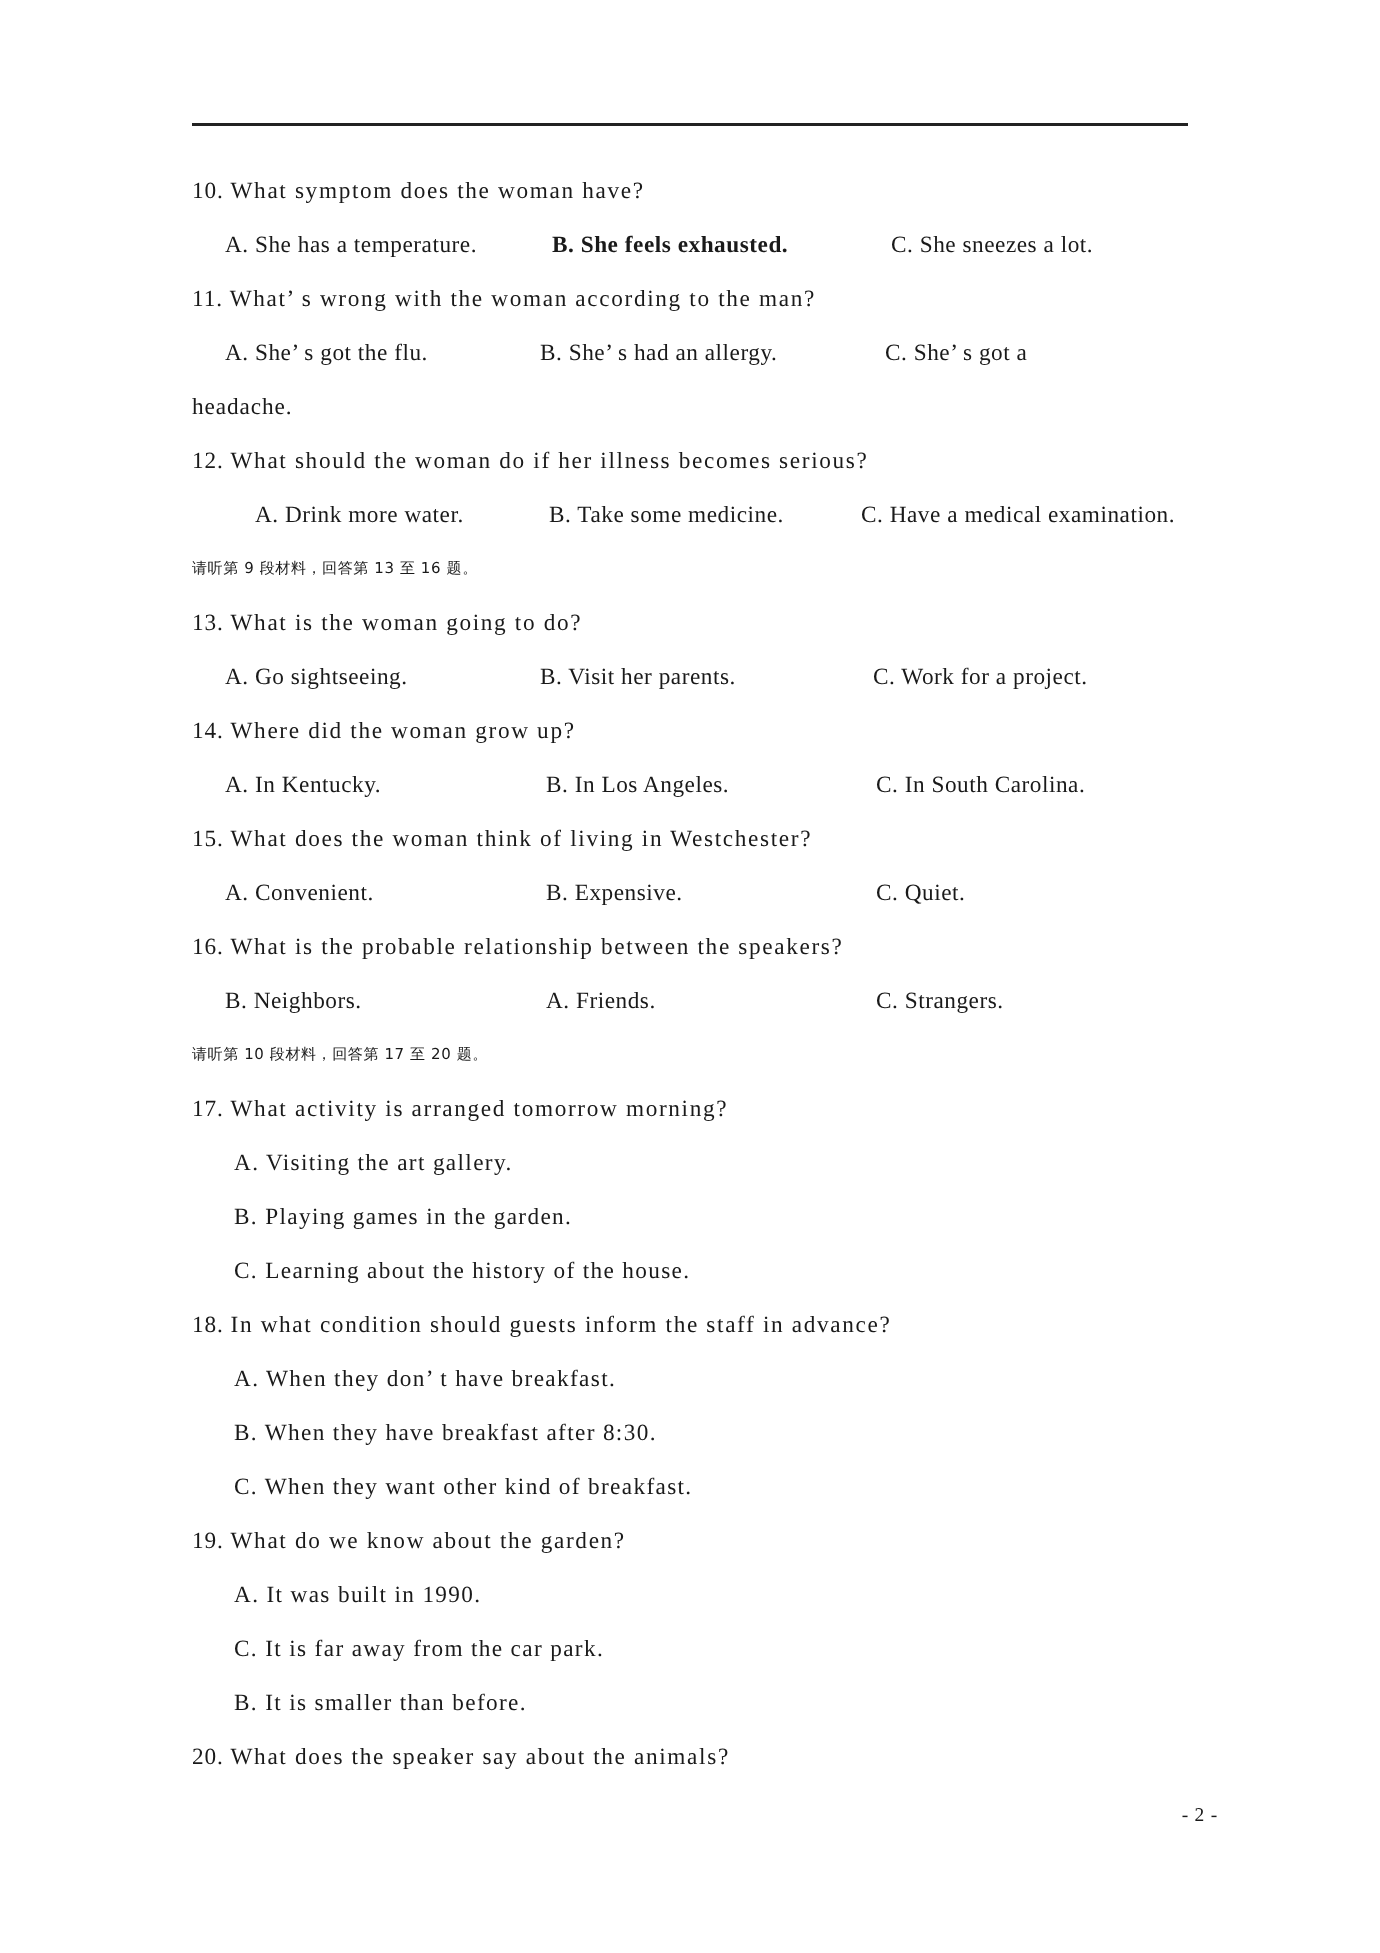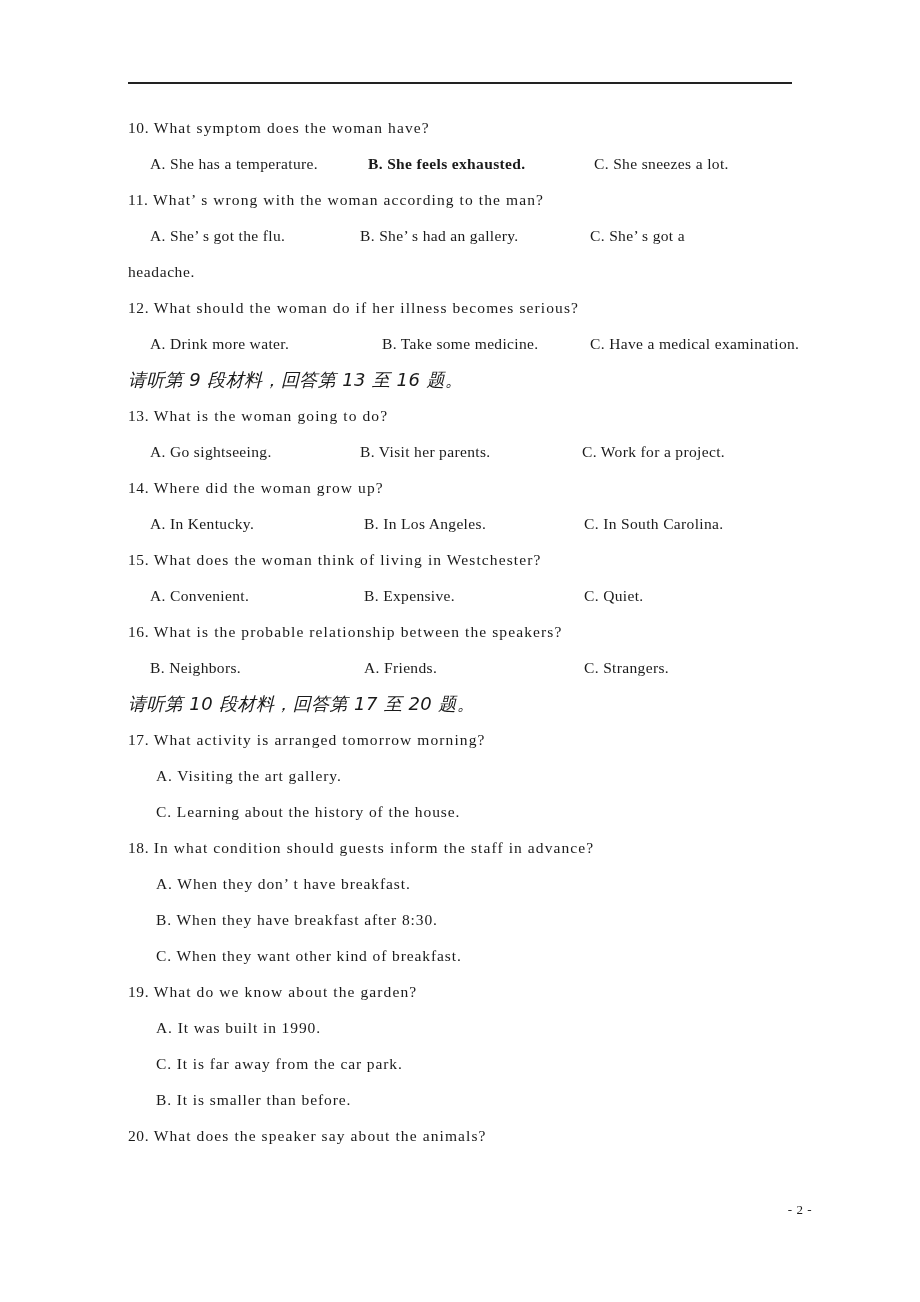--- a/index.html
+++ b/index.html
@@ -77,22 +77,22 @@
     flex: 0 0 auto;
   }
 
   
   .opt-row.w-a .opt:nth-child(1) { width: 218px; }
   .opt-row.w-a .opt:nth-child(2) { width: 226px; font-weight: bold; }
 
   .opt-row.w-b .opt:nth-child(1) { width: 210px; }
   .opt-row.w-b .opt:nth-child(2) { width: 230px; }
 
-  .opt-row.w-c .opt:nth-child(1) { width: 196px; }
-  .opt-row.w-c .opt:nth-child(2) { width: 208px; margin-left: 36px; }
+  .opt-row.w-c .opt:nth-child(1) { width: 196px; margin-left: 20px; }
+  .opt-row.w-c .opt:nth-child(2) { width: 208px; }
 
   .opt-row.w-d .opt:nth-child(1) { width: 210px; }
   .opt-row.w-d .opt:nth-child(2) { width: 222px; }
 
   .opt-row.w-e .opt:nth-child(1) { width: 214px; }
   .opt-row.w-e .opt:nth-child(2) { width: 220px; }
 
   
   .cont-line {
     padding-left: 0;
@@ -101,23 +101,22 @@
 
   
   .opt-single {
     padding-left: 28px;
     letter-spacing: 0.9px;
   }
 
   
   .cn-line {
     font-family: "DejaVu Sans", "Liberation Sans", sans-serif;
-    font-size: 18px;
+    font-size: 10px;
     letter-spacing: 0.4px;
-    font-style: italic;
   }
 
   
   .page-number {
     position: absolute;
     left: 0;
     top: 1202px;
     width: 812px;
     text-align: right;
     font-size: 13px;
@@ -144,21 +143,21 @@
       <span class="opt">B. She feels exhausted.</span>
       <span class="opt">C. She sneezes a lot.</span>
     </div>
 
     <div class="line q-line">
       <span class="q-num">11.</span>
       <span class="q-text">What’ s wrong with the woman according to the man?</span>
     </div>
     <div class="line opt-row w-b">
       <span class="opt">A. She’ s got the flu.</span>
-      <span class="opt">B. She’ s had an gallery.</span>
+      <span class="opt">B. She’ s had an allergy.</span>
       <span class="opt">C. She’ s got a</span>
     </div>
     <div class="line cont-line">headache.</div>
 
     <div class="line q-line">
       <span class="q-num">12.</span>
       <span class="q-text">What should the woman do if her illness becomes serious?</span>
     </div>
     <div class="line opt-row w-c">
       <span class="opt">A. Drink more water.</span>
@@ -208,20 +207,21 @@
       <span class="opt">C. Strangers.</span>
     </div>
 
     <div class="line cn-line">请听第 10 段材料，回答第 17 至 20 题。</div>
 
     <div class="line q-line">
       <span class="q-num">17.</span>
       <span class="q-text">What activity is arranged tomorrow morning?</span>
     </div>
     <div class="line opt-single">A. Visiting the art gallery.</div>
+    <div class="line opt-single">B. Playing games in the garden.</div>
     <div class="line opt-single">C. Learning about the history of the house.</div>
 
     <div class="line q-line">
       <span class="q-num">18.</span>
       <span class="q-text">In what condition should guests inform the staff in advance?</span>
     </div>
     <div class="line opt-single">A. When they don’ t have breakfast.</div>
     <div class="line opt-single">B. When they have breakfast after 8:30.</div>
     <div class="line opt-single">C. When they want other kind of breakfast.</div>
 

